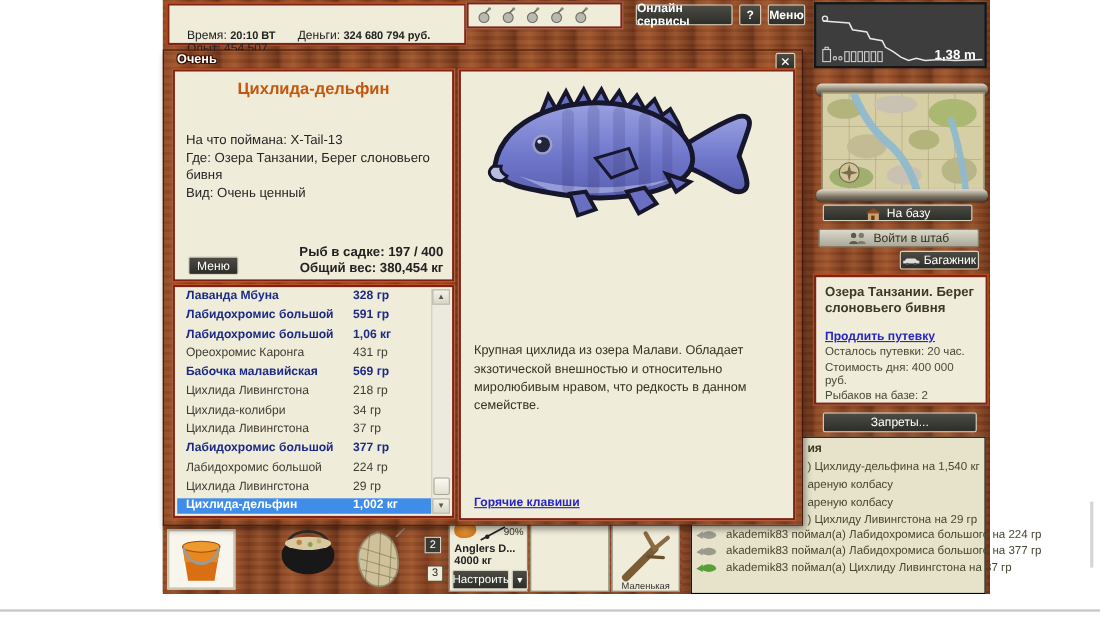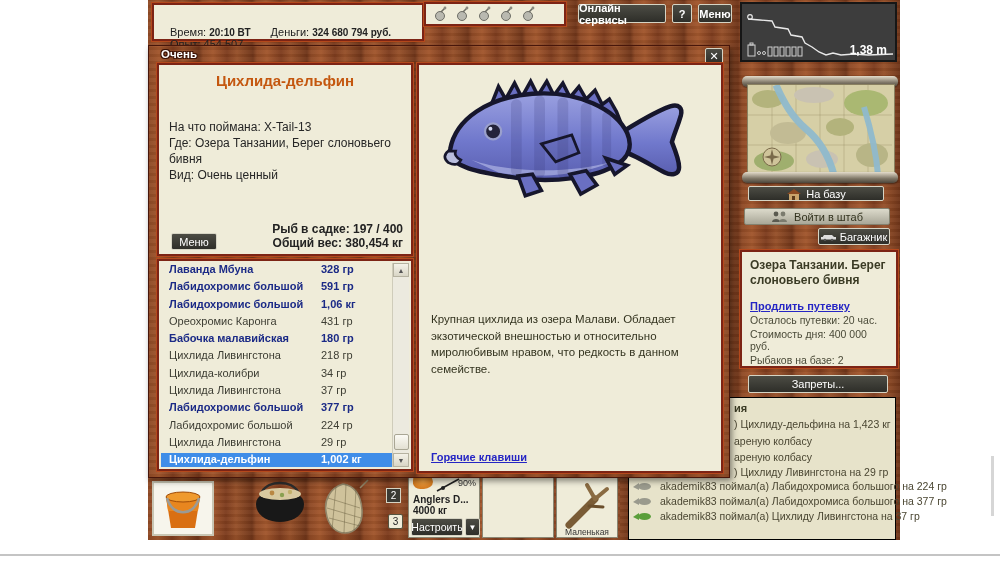--- a/index.html
+++ b/index.html
@@ -285,21 +285,21 @@
 <div class="abs btn-dark" id="btn-bans">
     <span>Запреты...</span>
   </div>
 
 <div class="abs" id="chat">
   <div class="hdr">ия</div>
   <div>
 
       <div class="chat-row">
 
-        <span>) Цихлиду-дельфина на 1,423 кг</span>
+        <span>) Цихлиду-дельфина на 1,540 кг</span>
       </div>
 
       <div class="chat-row">
 
         <span>ареную колбасу</span>
       </div>
 
       <div class="chat-row">
 
         <span>ареную колбасу</span>
@@ -365,21 +365,21 @@
           <span class="w">1,06 кг</span>
         </div>
 
         <div class="f-row normal">
           <span>Ореохромис Каронга</span>
           <span class="w">431 гр</span>
         </div>
 
         <div class="f-row bold">
           <span>Бабочка малавийская</span>
-          <span class="w">180 гр</span>
+          <span class="w">569 гр</span>
         </div>
 
         <div class="f-row normal">
           <span>Цихлида Ливингстона</span>
           <span class="w">218 гр</span>
         </div>
 
         <div class="f-row normal">
           <span>Цихлида-колибри</span>
           <span class="w">34 гр</span>

